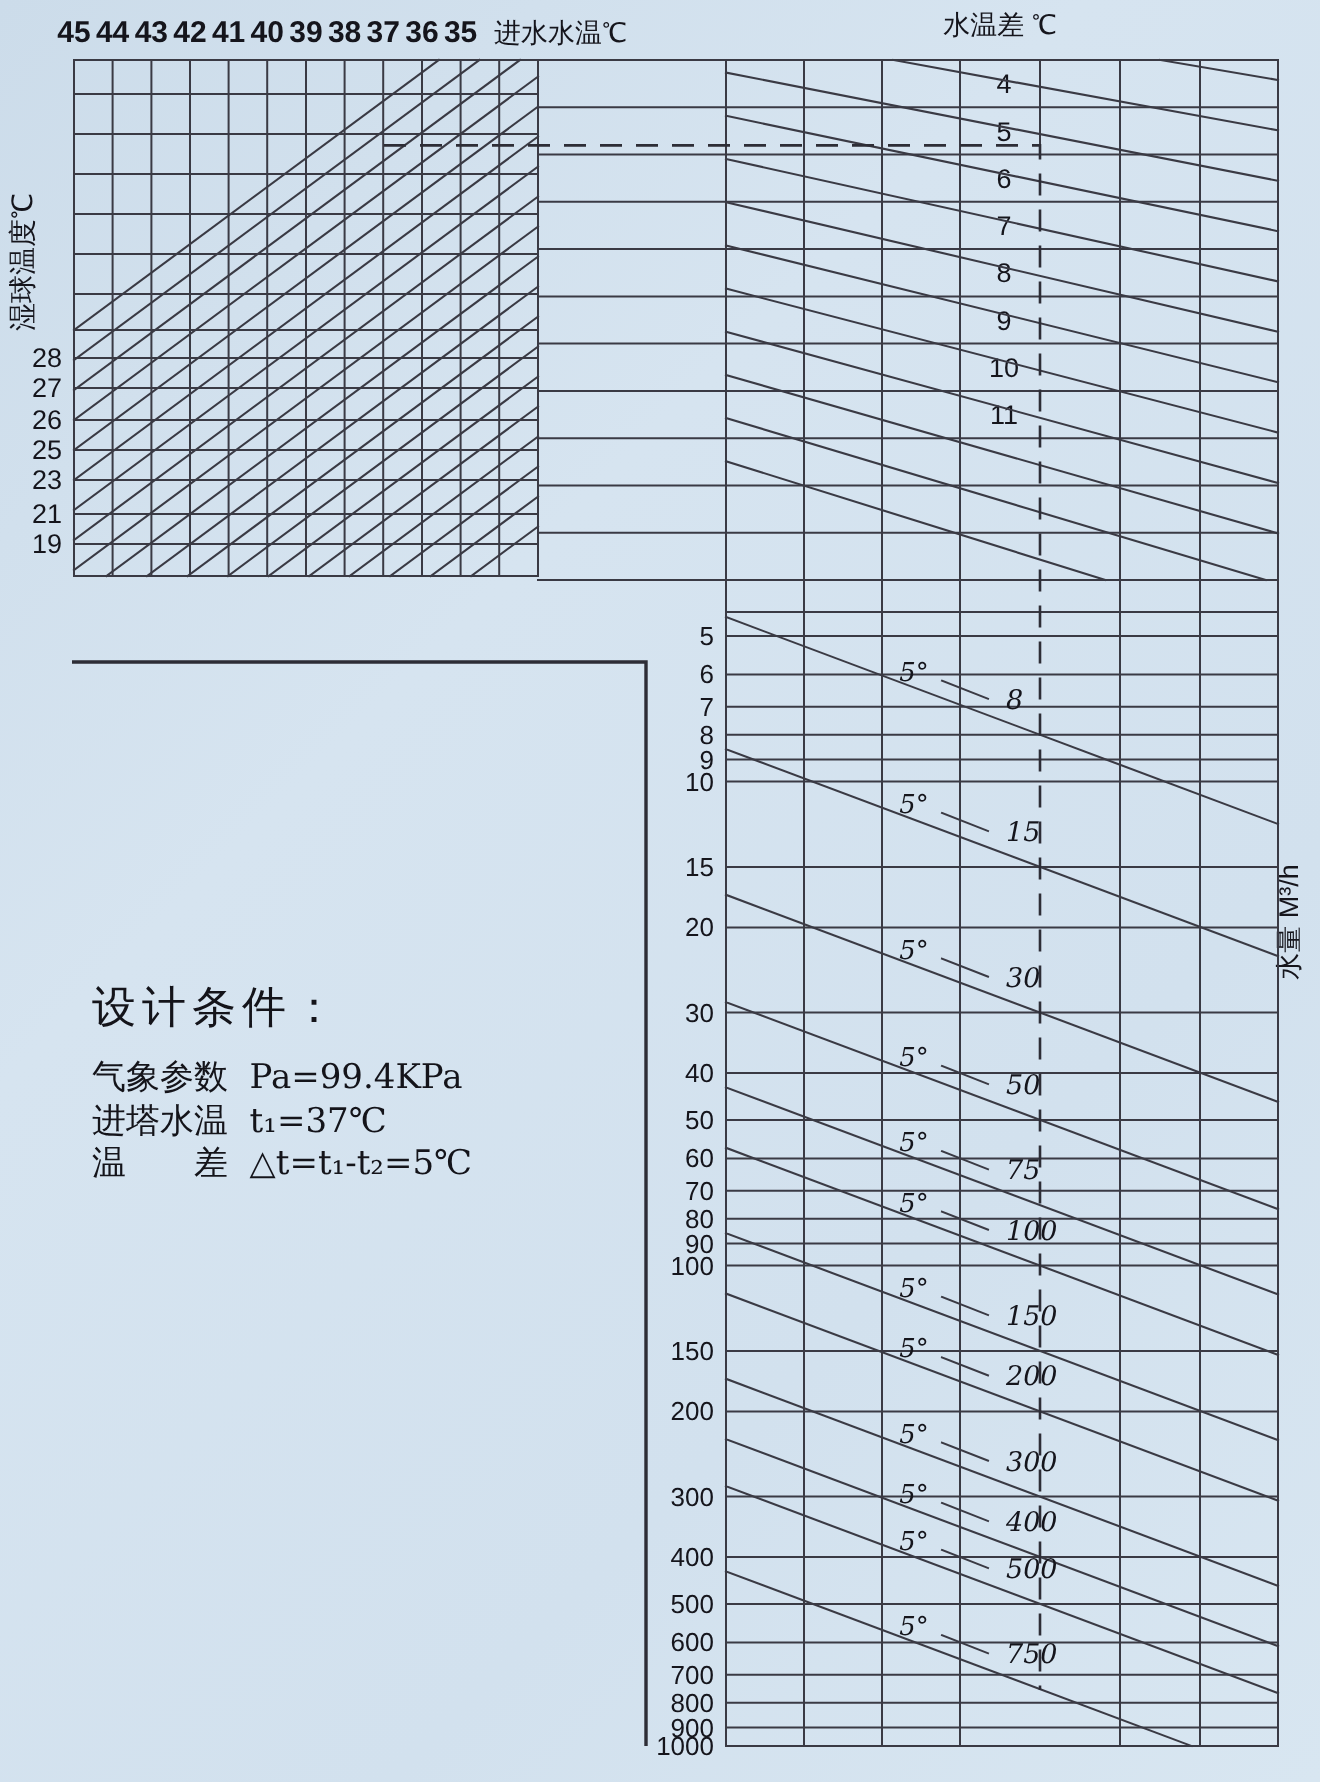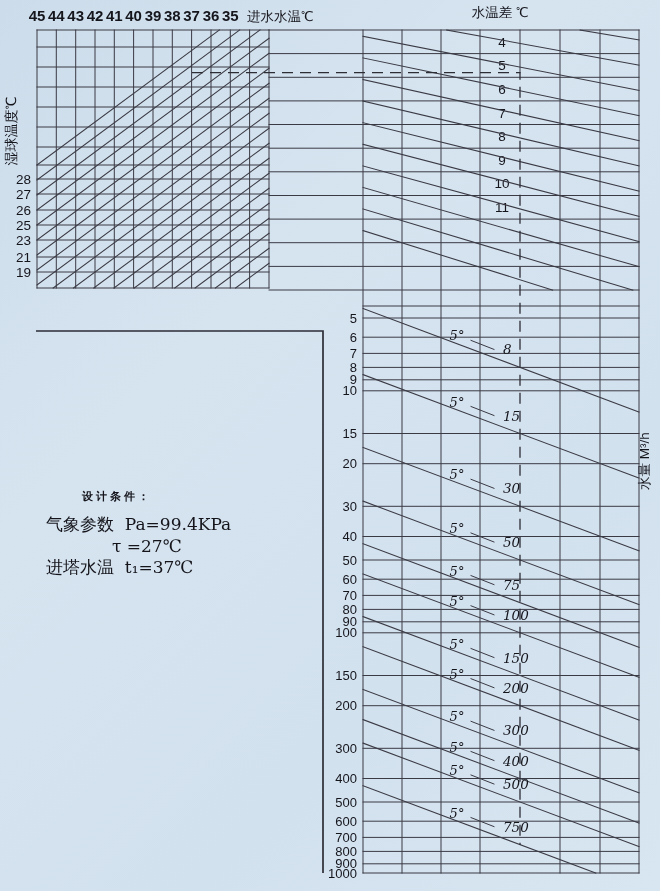--- a/index.html
+++ b/index.html
@@ -8,21 +8,21 @@
         font-family:"Liberation Sans",sans-serif;}
   svg{position:absolute;left:0;top:0;}
   svg text{font-family:"Liberation Sans",sans-serif;fill:#15151c;}
   svg text.bold{font-weight:600;}
   svg text.ital{font-family:"DejaVu Serif",serif;font-style:italic;}
   svg line{stroke:#3a3a44;stroke-linecap:square;}
   svg .border{stroke:#2d2d36;stroke-width:1.7;fill:none;}
   svg .trace{stroke:#2d2d36;stroke-width:1.3;fill:none;stroke-dasharray:11 7;}
   .design{position:absolute;left:46px;top:489px;color:#14141a;
           font-family:"DejaVu Serif",serif;}
-  .d-title{font-size:11px;font-weight:bold;letter-spacing:3px;margin-bottom:10px;margin-left:36px;}
+  .d-title{font-size:22px;font-weight:normal;letter-spacing:3px;margin-bottom:10px;}
   .d-row{font-size:17px;line-height:21.6px;white-space:pre;}
   .d-row.indent{padding-left:66px;}
 </style>
 </head>
 <body>
 
 <div class="page">
 
   <svg id="nomogram-svg" width="660" height="891" viewBox="0 0 660 891">
     <text x="247" y="21" font-size="13.5" text-anchor="start">进水水温℃</text>
@@ -244,17 +244,17 @@
       </g>
       <g>
         <path d="M36 331 H323 V873" class="border"></path>
         <path d="M192 72.7 H520 V845" class="trace"></path>
       </g>
     </svg>
 
   <div class="design">
     <div class="d-title">设计条件：</div>
     <div class="d-row">气象参数  Pa=99.4KPa</div>
-    <div class="d-row indent">τ =27℃</div>
     <div class="d-row">进塔水温  t₁=37℃</div>
+    <div class="d-row">温　　差  △t=t₁-t₂=5℃</div>
   </div>
 
 </div>
 
 </body></html>

